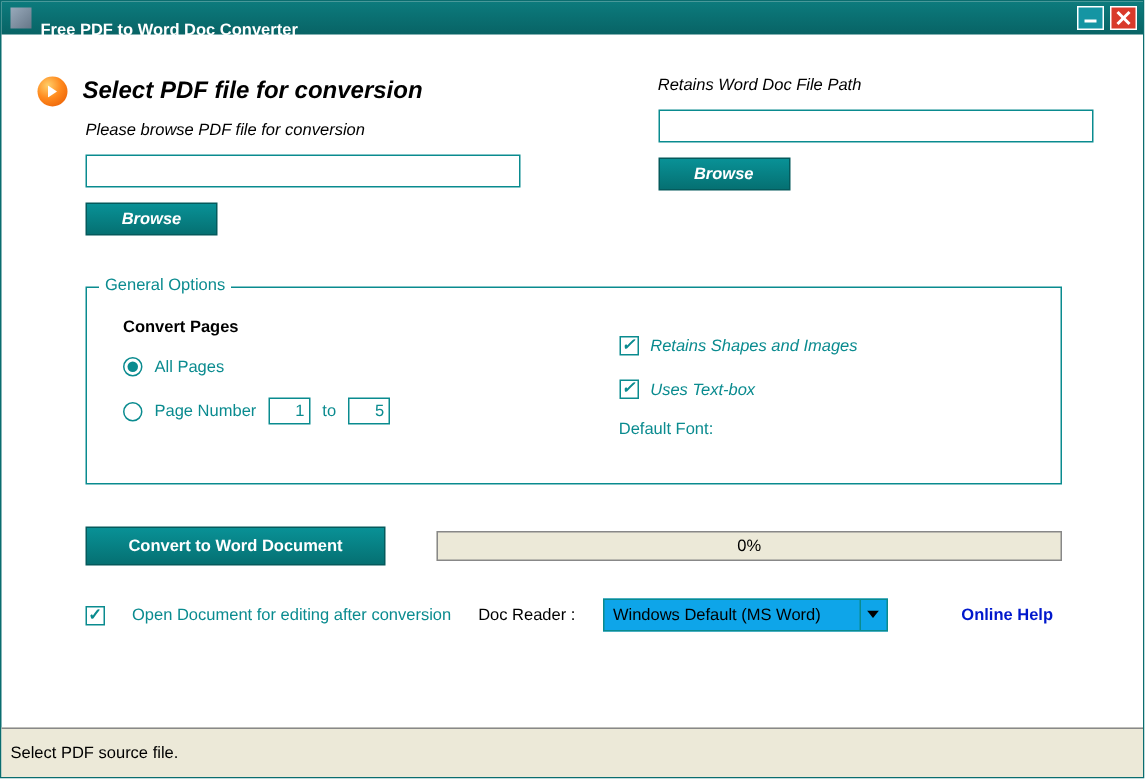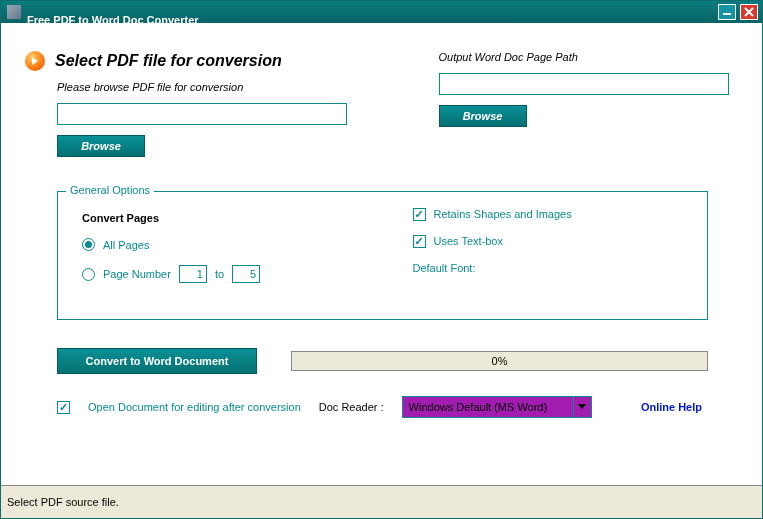--- a/index.html
+++ b/index.html
@@ -165,24 +165,26 @@
     width: 28px;
     height: 18px;
     border: 1px solid #0a8b8f;
     text-align: right;
     padding-right: 3px;
     color: #0a8b8f;
     font: inherit;
   }
   .chk-row {
     display: flex;
+    align-items: center;
     gap: 8px;
     margin-bottom: 14px;
     color: #0a8b8f;
-    margin-top: 0;
+    margin-top: 16px;
+    font-style: italic;
   }
   .chk {
     width: 13px; height: 13px;
     border: 1px solid #0a8b8f;
     display: inline-flex;
     align-items: center; justify-content: center;
     cursor: pointer;
     color: #0a8b8f;
     font-size: 11px;
     background:#fff;
@@ -244,21 +246,21 @@
   }
   .reader-select {
     width: 190px;
     height: 22px;
     border: 1px solid #0a8b8f;
     display: flex;
     align-items: center;
     justify-content: space-between;
     padding: 0 0 0 6px;
     cursor: pointer;
-    background:#a21caf;
+    background:#0ea5e9;
     color:#000;
   }
   .online-help {
     margin-left: auto;
     margin-right: 6px;
     color: #0018cc;
     font-weight: bold;
     cursor: pointer;
   }
 
@@ -309,21 +311,21 @@
               </svg>
           </span>
           <span class="sec-title">Select PDF file for conversion</span>
         </div>
         <div class="sec-sub">Please browse PDF file for conversion</div>
         <input class="path-input" type="text" value="" style="">
         <button class="browse-btn">Browse</button>
       </div>
 
       <div class="section">
-        <div class="sec-sub">Output Word Doc Page Path</div>
+        <div class="sec-sub">Retains Word Doc File Path</div>
         <input class="path-input" type="text" value="" style="">
         <button class="browse-btn">Browse</button>
       </div>
 
     </div>
 
     <div class="fieldset">
       <div class="fieldset-legend">General Options</div>
       <div class="inner-row">
 

